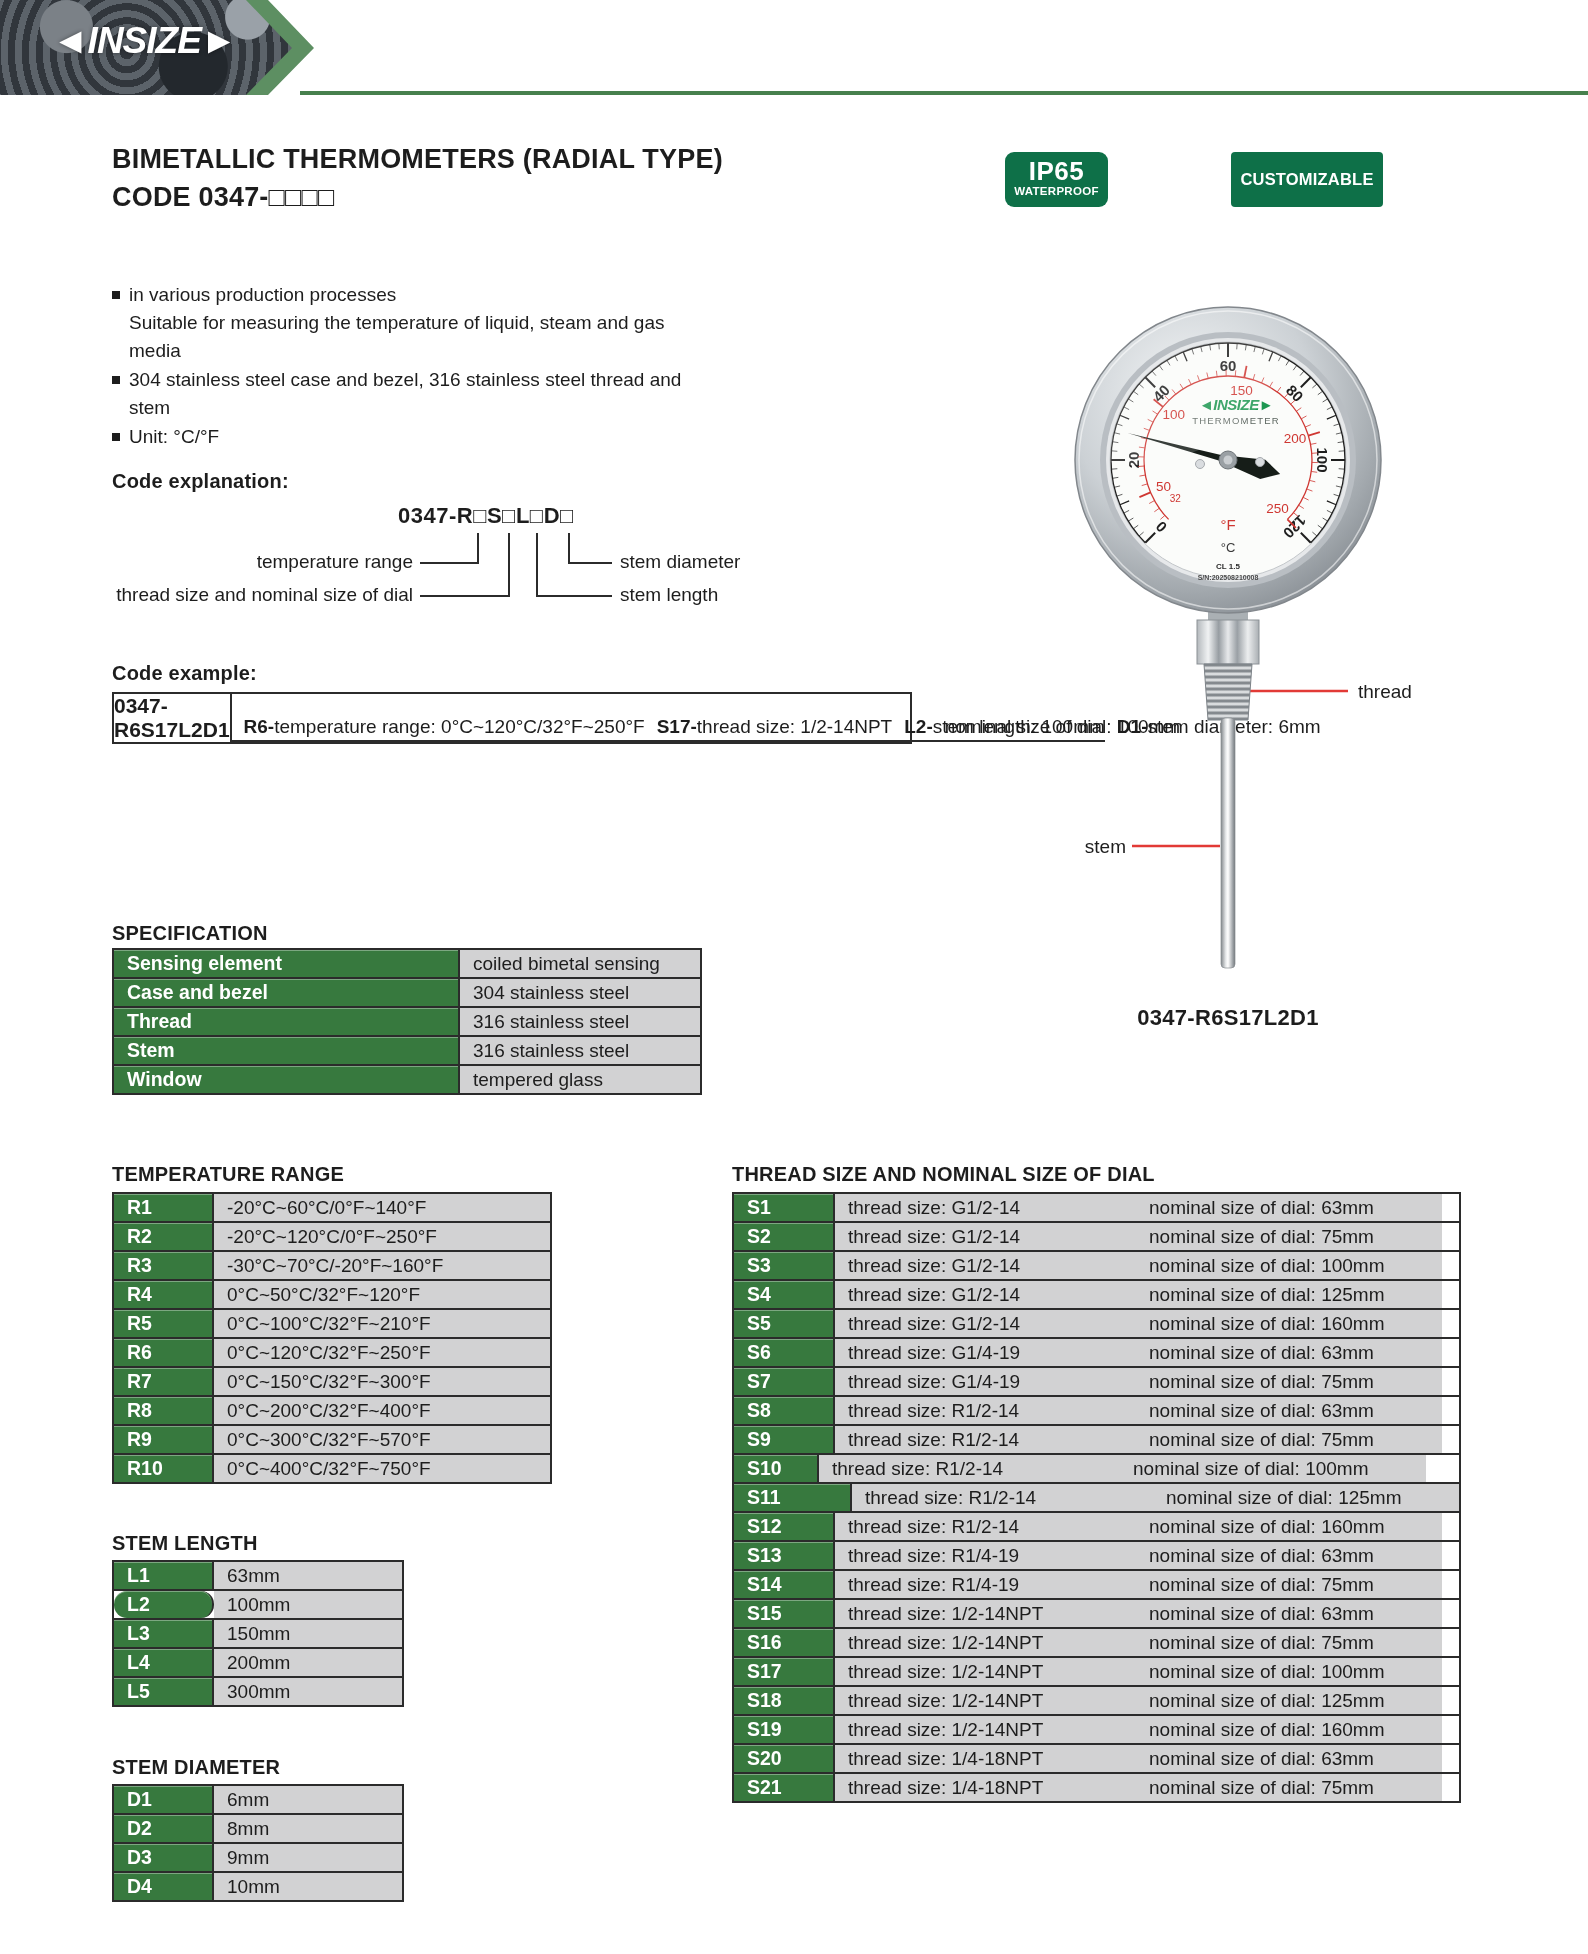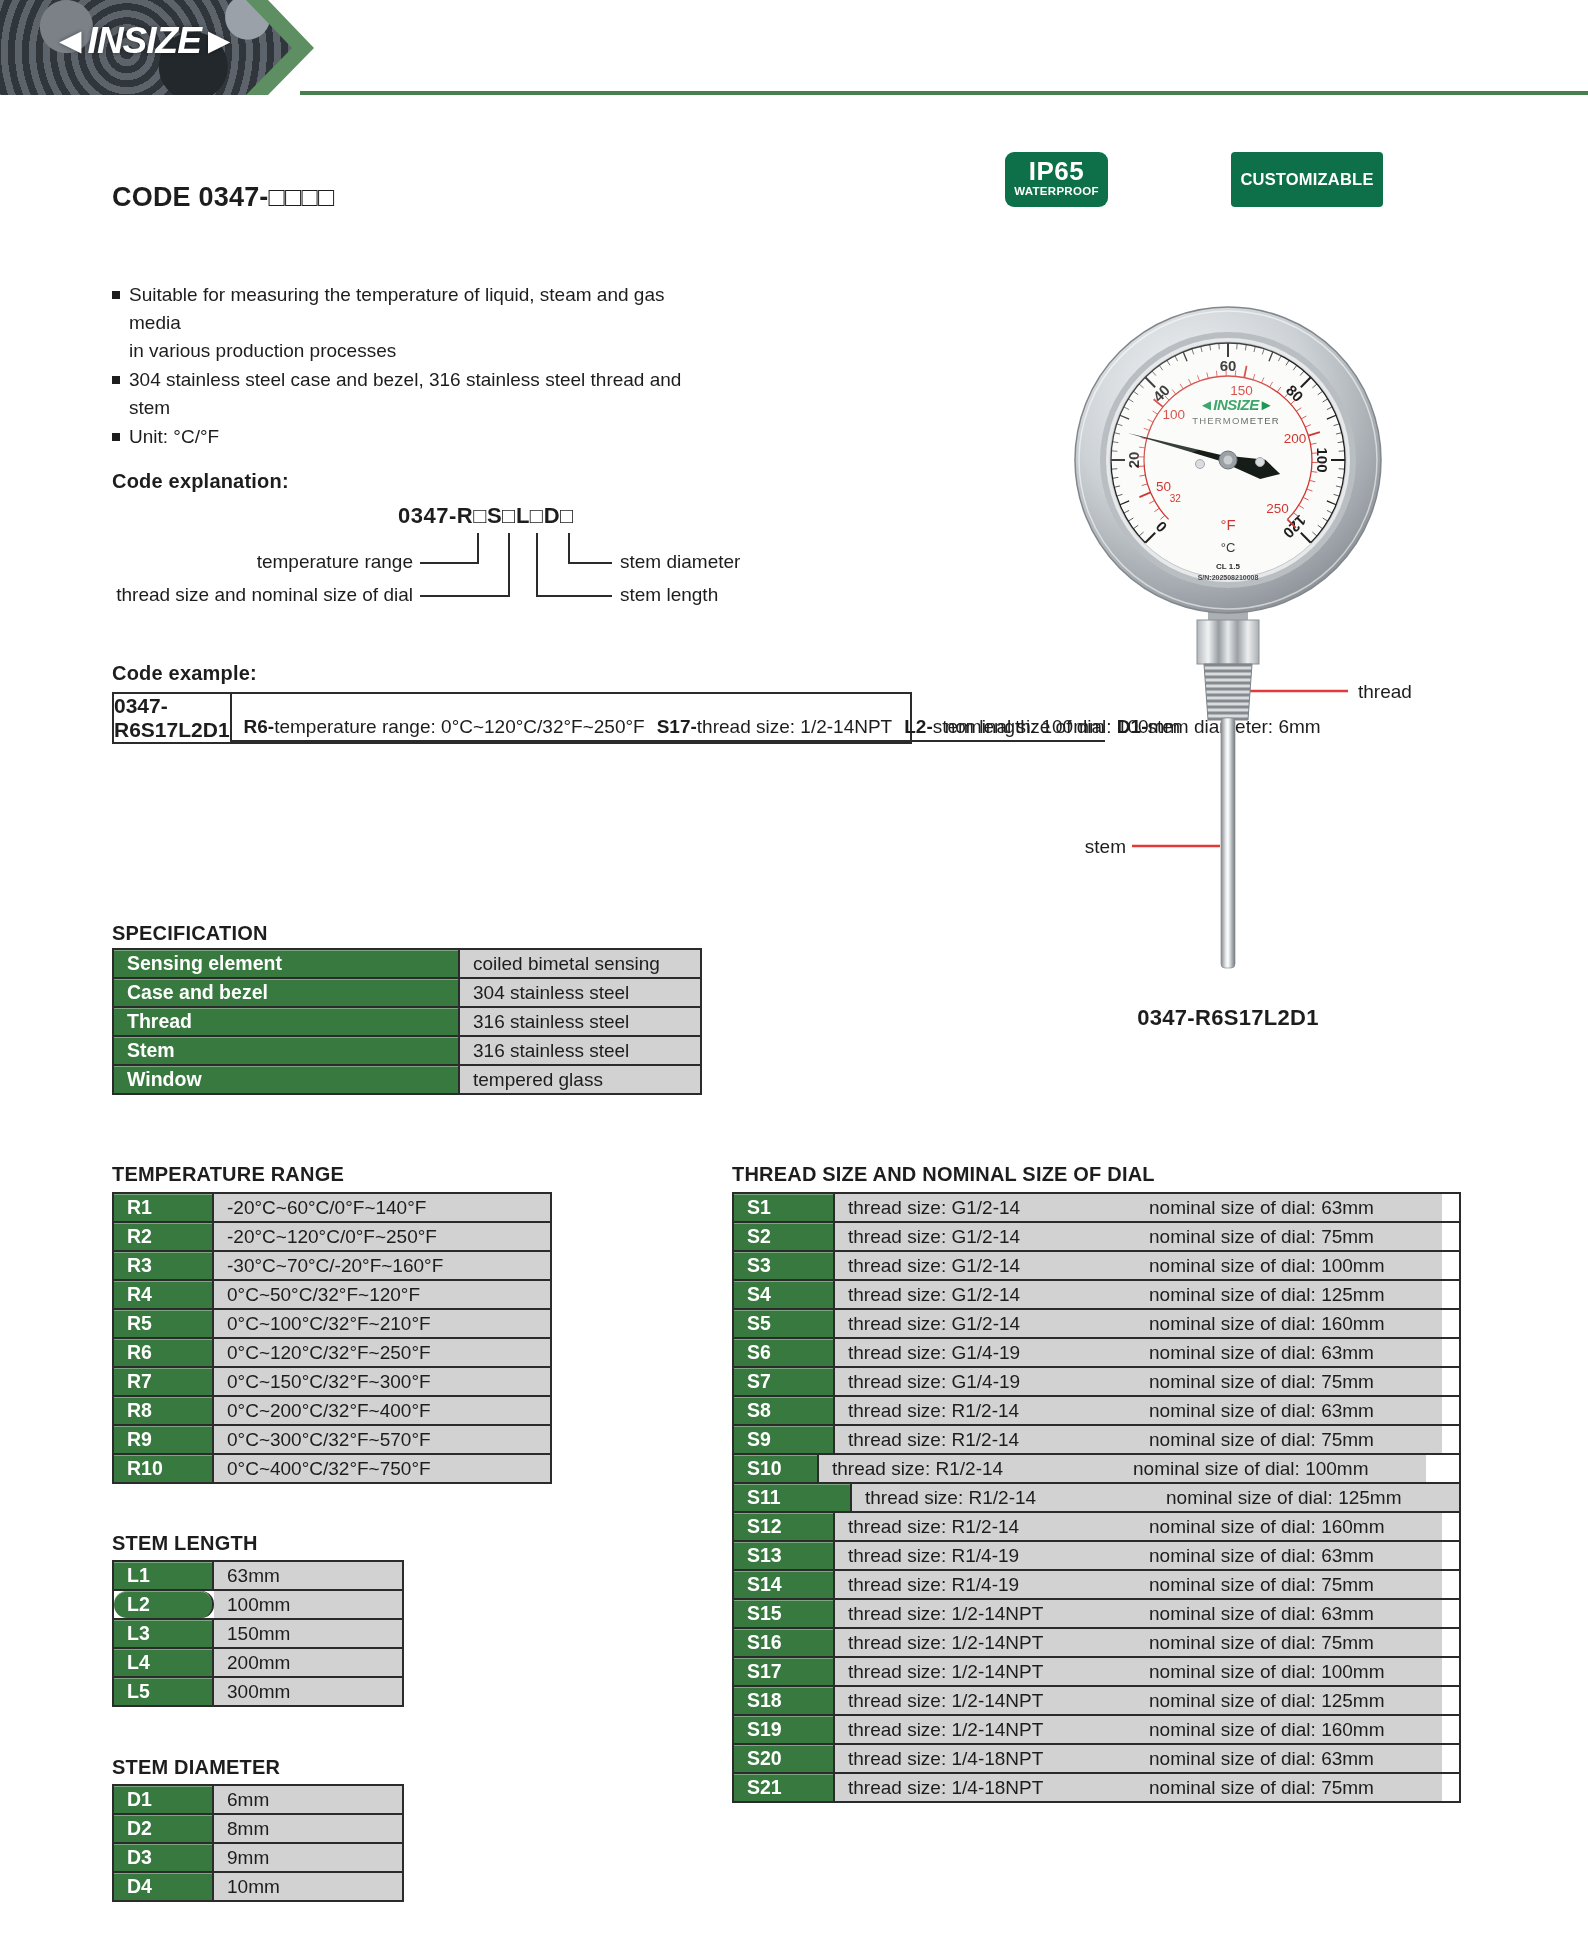--- a/index.html
+++ b/index.html
@@ -69,34 +69,35 @@
 </head>
 <body>
 
 <div class="page">
 
   <div class="hdr-photo"></div>
   <div class="hdr-chevron"></div>
   <div class="hdr-line"></div>
   <div class="hdr-logo">◄INSIZE►</div>
 
+  <div class="title1">BIMETALLIC THERMOMETERS (RADIAL TYPE)</div>
   <div class="title2">CODE 0347-□□□□</div>
 
   <div class="badge-ip65">
     <span class="b1">IP65</span>
     <span class="b2">WATERPROOF</span>
   </div>
   <div class="badge-cust">CUSTOMIZABLE</div>
 
   <div class="features" id="features">
       <div class="feat">
         <span class="sq"></span>
         <div>
+          <div class="ln">in various production processes</div>
           <div class="ln">Suitable for measuring the temperature of liquid, steam and gas media</div>
-          <div class="ln">in various production processes</div>
         </div>
       </div>
       <div class="feat">
         <span class="sq"></span>
         <div>
           <div class="ln">304 stainless steel case and bezel, 316 stainless steel thread and stem</div>
         </div>
       </div>
       <div class="feat">
         <span class="sq"></span>

